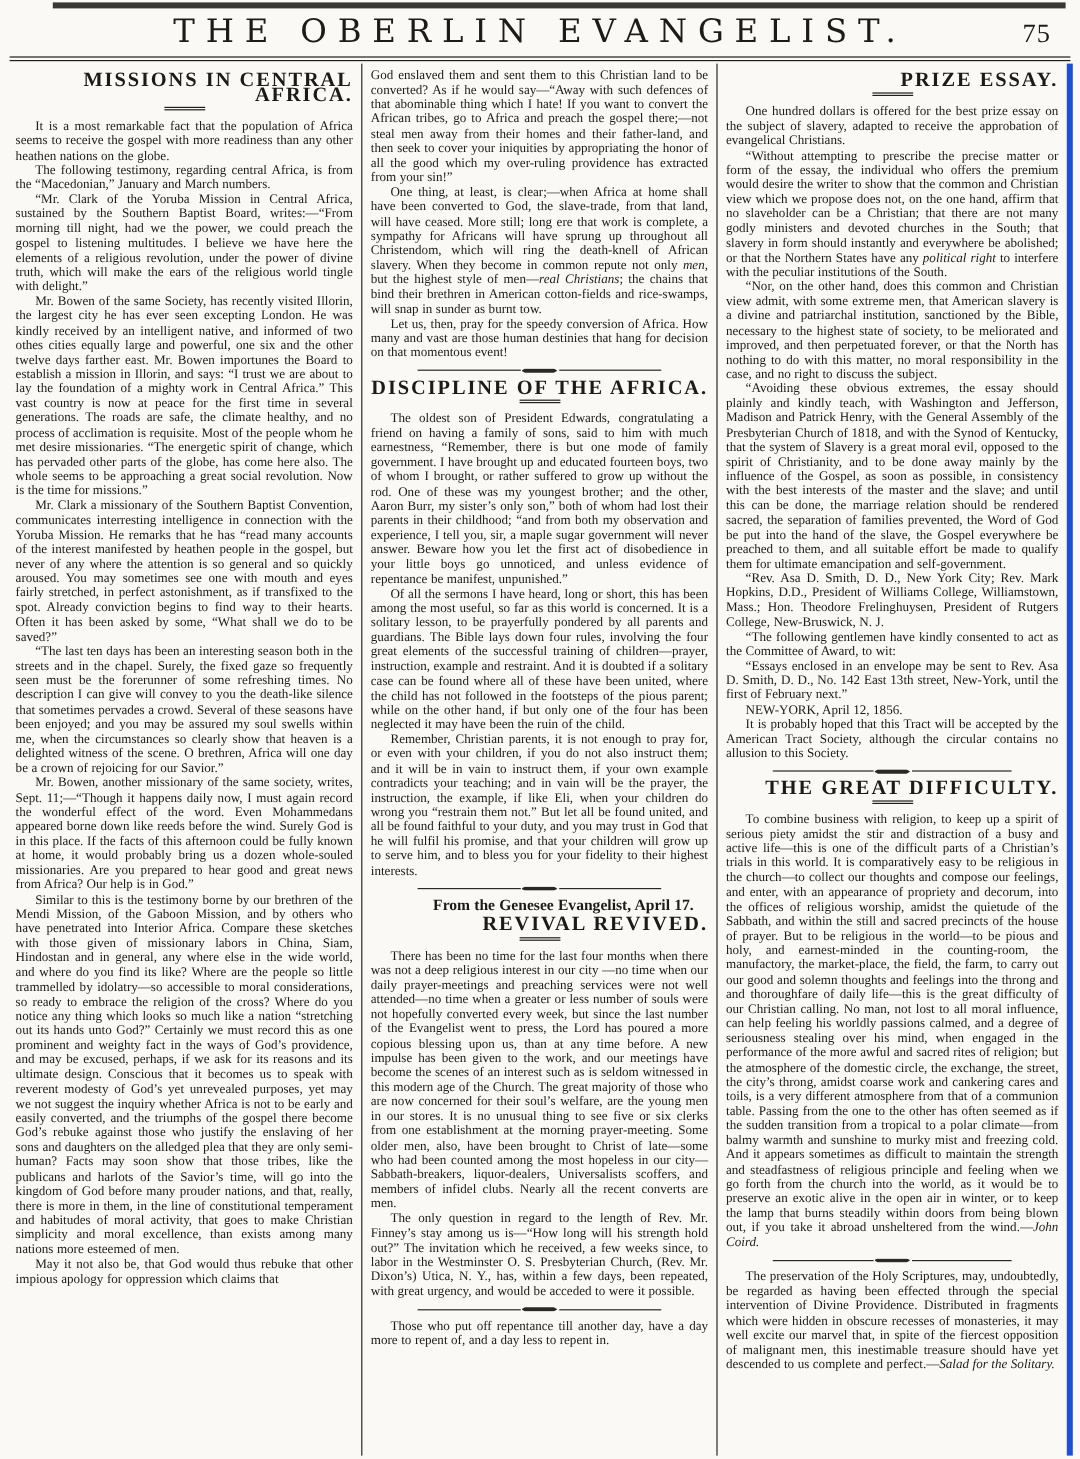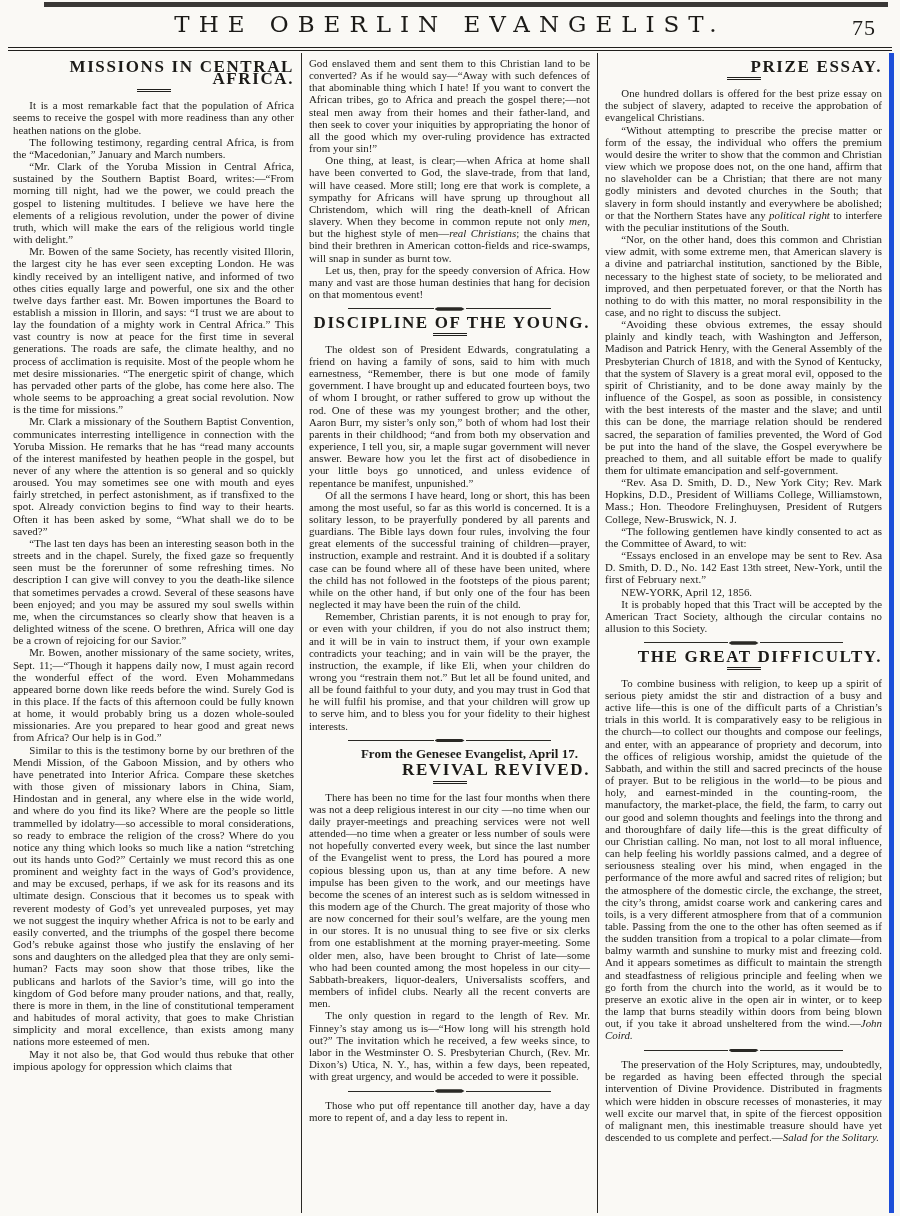--- a/index.html
+++ b/index.html
@@ -10,21 +10,21 @@
     font-family:"Liberation Serif","DejaVu Serif",serif;
   }
   .page { width:900px; height:1216px; padding:0 6px; position:relative; }
 
   
   .toprule { height:5px; background:#17161 4; background:#171614; width:95%; margin:2px 0 0 38px; opacity:.85; }
   .mast-row { position:relative; height:38px; }
   .mast-title {
     position:absolute; left:0; right:0; top:4px;
     text-align:center;
-    font-size:23px; font-weight:normal;
+    font-size:27px; font-weight:normal;
     letter-spacing:9px;
     font-family:"DejaVu Serif","Liberation Serif",serif;
   }
   .mast-page {
     position:absolute; right:18px; top:8px;
     font-size:22px; letter-spacing:1px;
   }
   .dblrule { border-top:1.5px solid #201f1c; border-bottom:1px solid #201f1c; height:4px; margin:2px 2px 0 2px; }
 
   
@@ -89,21 +89,21 @@
         <p class="para">Similar to this is the testimony borne by our brethren of the Mendi Mission, of the Gaboon Mission, and by others who have penetrated into Interior Africa.  Compare these sketches with those given of missionary labors in China, Siam, Hindostan and in general, any where else in the wide world, and where do you find its like? Where are the people so little trammelled by idolatry—so accessible to moral considerations, so ready to embrace the religion of the cross?  Where do you notice any thing which looks so much like a nation “stretching out its hands unto God?”  Certainly we must record this as one prominent and weighty fact in the ways of God’s providence, and may be excused, perhaps, if we ask for its reasons and its ultimate design.  Conscious that it becomes us to speak with reverent modesty of God’s yet unrevealed purposes, yet may we not suggest the inquiry whether Africa is not to be early and easily converted, and the triumphs of the gospel there become God’s rebuke against those who justify the enslaving of her sons and daughters on the alledged plea that they are only semi-human? Facts may soon show that those tribes, like the publicans and harlots of the Savior’s time, will go into the kingdom of God before many prouder nations, and that, really, there is more in them, in the line of constitutional temperament and habitudes of moral activity, that goes to make Christian simplicity and moral excellence, than exists among many nations more esteemed of men.</p>
         <p class="para">May it not also be, that God would thus rebuke that other impious apology for oppression which claims that</p>
       </section>
     <section class="col col-2">
         <p class="para ni">God enslaved them and sent them to this Christian land to be converted?  As if he would say—“Away with such defences of that abominable thing which I hate!  If you want to convert the African tribes, go to Africa and preach the gospel there;—not steal men away from their homes and their father-land, and then seek to cover your iniquities by appropriating the honor of all the good which my over-ruling providence has extracted from your sin!”</p>
         <p class="para">One thing, at least, is clear;—when Africa at home shall have been converted to God, the slave-trade, from that land, will have ceased.  More still;  long ere that work is complete, a sympathy for Africans will have sprung up throughout all Christendom, which will ring the death-knell of African slavery.  When they become in common repute not only <i>men</i>, but the highest style of men—<i>real Christians</i>;  the chains that bind their brethren in American cotton-fields and rice-swamps, will snap in sunder as burnt tow.</p>
         <p class="para">Let us, then, pray for the speedy conversion of Africa. How many and vast are those human destinies that hang for decision on that momentous event!</p>
         <div class="divider">
           <span class="dia"></span>
         </div>
-        <h2 class="art-head">DISCIPLINE OF THE YOUNG.</h2>
+        <h2 class="art-head">DISCIPLINE OF THE AFRICA.</h2>
         <div class="head-rule"></div>
         <p class="para">The oldest son of President Edwards, congratulating a friend on having a family of sons, said to him with much earnestness, “Remember, there is but one mode of family government.  I have brought up and educated fourteen boys, two of whom I brought, or rather suffered to grow up without the rod.  One of these was my youngest brother; and the other, Aaron Burr, my sister’s only son,” both of whom had lost their parents in their childhood; “and from both my observation and experience, I tell you, sir, a maple sugar government will never answer.  Beware how you let the first act of disobedience in your little boys go unnoticed, and unless evidence of repentance be manifest, unpunished.”</p>
         <p class="para">Of all the sermons I have heard, long or short, this has been among the most useful, so far as this world is concerned.  It is a solitary lesson, to be prayerfully pondered by all parents and guardians.  The Bible lays down four rules, involving the four great elements of the successful training of children—prayer, instruction, example and restraint.  And it is doubted if a solitary case can be found where all of these have been united, where the child has not followed in the footsteps of the pious parent; while on the other hand, if but only one of the four has been neglected it may have been the ruin of the child.</p>
         <p class="para">Remember, Christian parents, it is not enough to pray for, or even with your children, if you do not also instruct them; and it will be in vain to instruct them, if your own example contradicts your teaching; and in vain will be the prayer, the instruction, the example, if like Eli, when your children do wrong you “restrain them not.”  But let all be found united, and all be found faithful to your duty, and you may trust in God that he will fulfil his promise, and that your children will grow up to serve him, and to bless you for your fidelity to their highest interests.</p>
         <div class="divider">
           <span class="dia"></span>
         </div>
         <p class="credit">From the Genesee Evangelist, April 17.</p>
         <h2 class="art-head">REVIVAL REVIVED.</h2>
         <div class="head-rule"></div>

